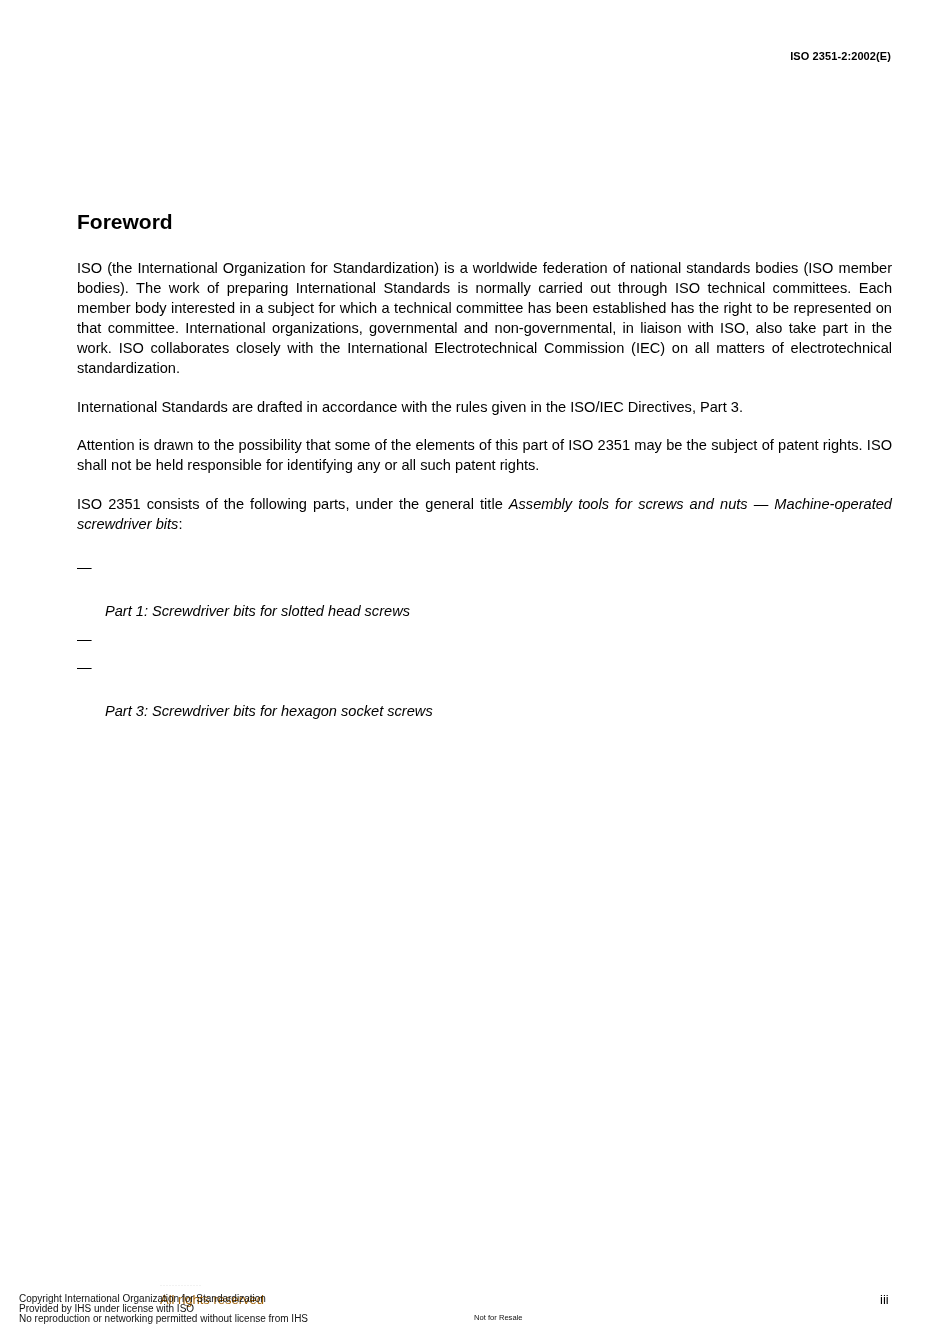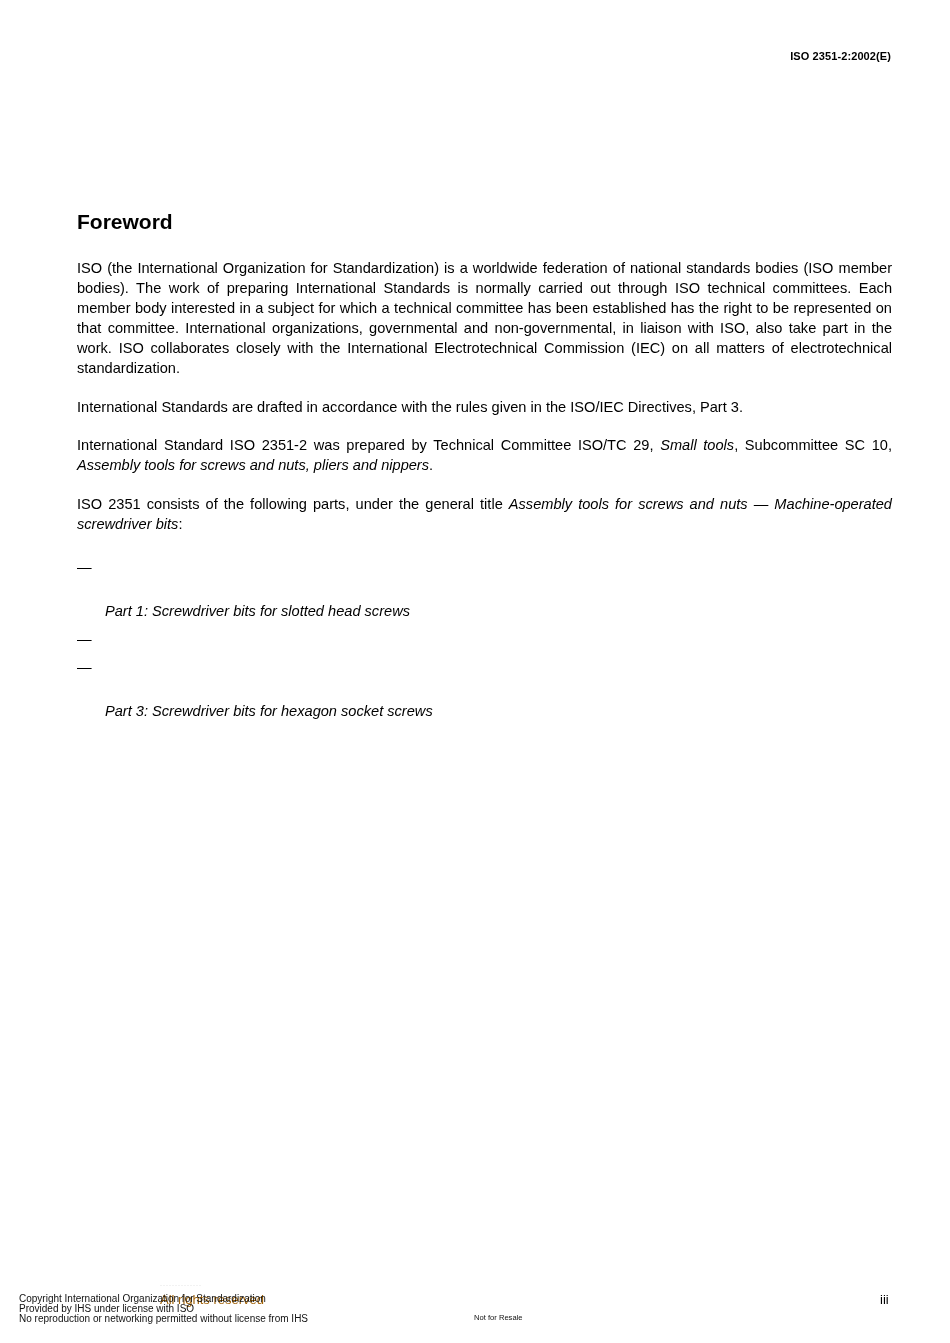--- a/index.html
+++ b/index.html
@@ -50,22 +50,22 @@
 </head>
 <body>
 
 <div class="header-id">ISO 2351-2:2002(E)</div>
 
 <div class="content">
   <h1 class="title">Foreword</h1>
 
   <p>ISO (the International Organization for Standardization) is a worldwide federation of national standards bodies (ISO member bodies). The work of preparing International Standards is normally carried out through ISO technical committees. Each member body interested in a subject for which a technical committee has been established has the right to be represented on that committee. International organizations, governmental and non-governmental, in liaison with ISO, also take part in the work. ISO collaborates closely with the International Electrotechnical Commission (IEC) on all matters of electrotechnical standardization.</p>
   <p>International Standards are drafted in accordance with the rules given in the ISO/IEC Directives, Part 3.</p>
+  <p>Attention is drawn to the possibility that some of the elements of this part of ISO 2351 may be the subject of patent rights. ISO shall not be held responsible for identifying any or all such patent rights.</p>
 
-  <p><span>International Standard ISO 2351-2 was prepared by Technical Committee ISO/TC 29, </span><span class="ital">Small tools</span><span>, Subcommittee SC 10, </span><span class="ital">Assembly tools for screws and nuts, pliers and nippers</span><span>.</span></p>
 
   <p style="margin-bottom:24px"><span>ISO 2351 consists of the following parts, under the general title </span><span class="ital">Assembly tools for screws and nuts — Machine-operated screwdriver bits</span><span>:</span></p>
 
   <ul class="parts">
     <li>
       <span class="dash">—</span>
       <span class="txt">Part 1: Screwdriver bits for slotted head screws</span>
     </li>
     <li>
       <span class="dash">—</span>

